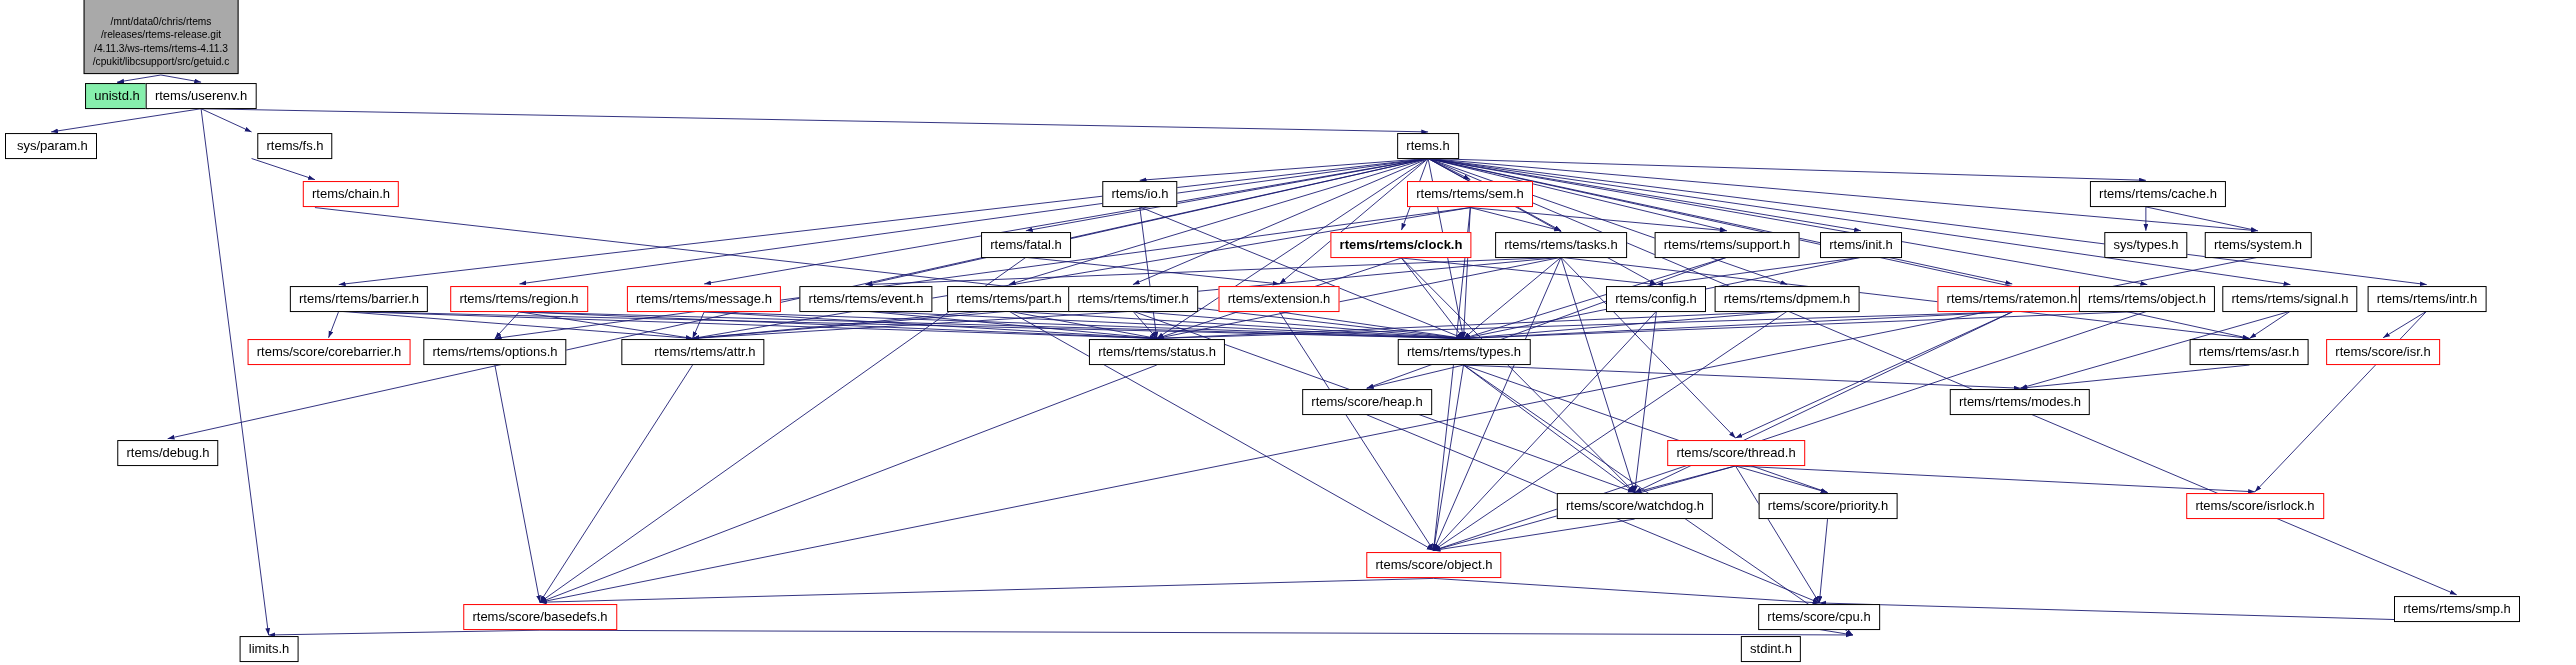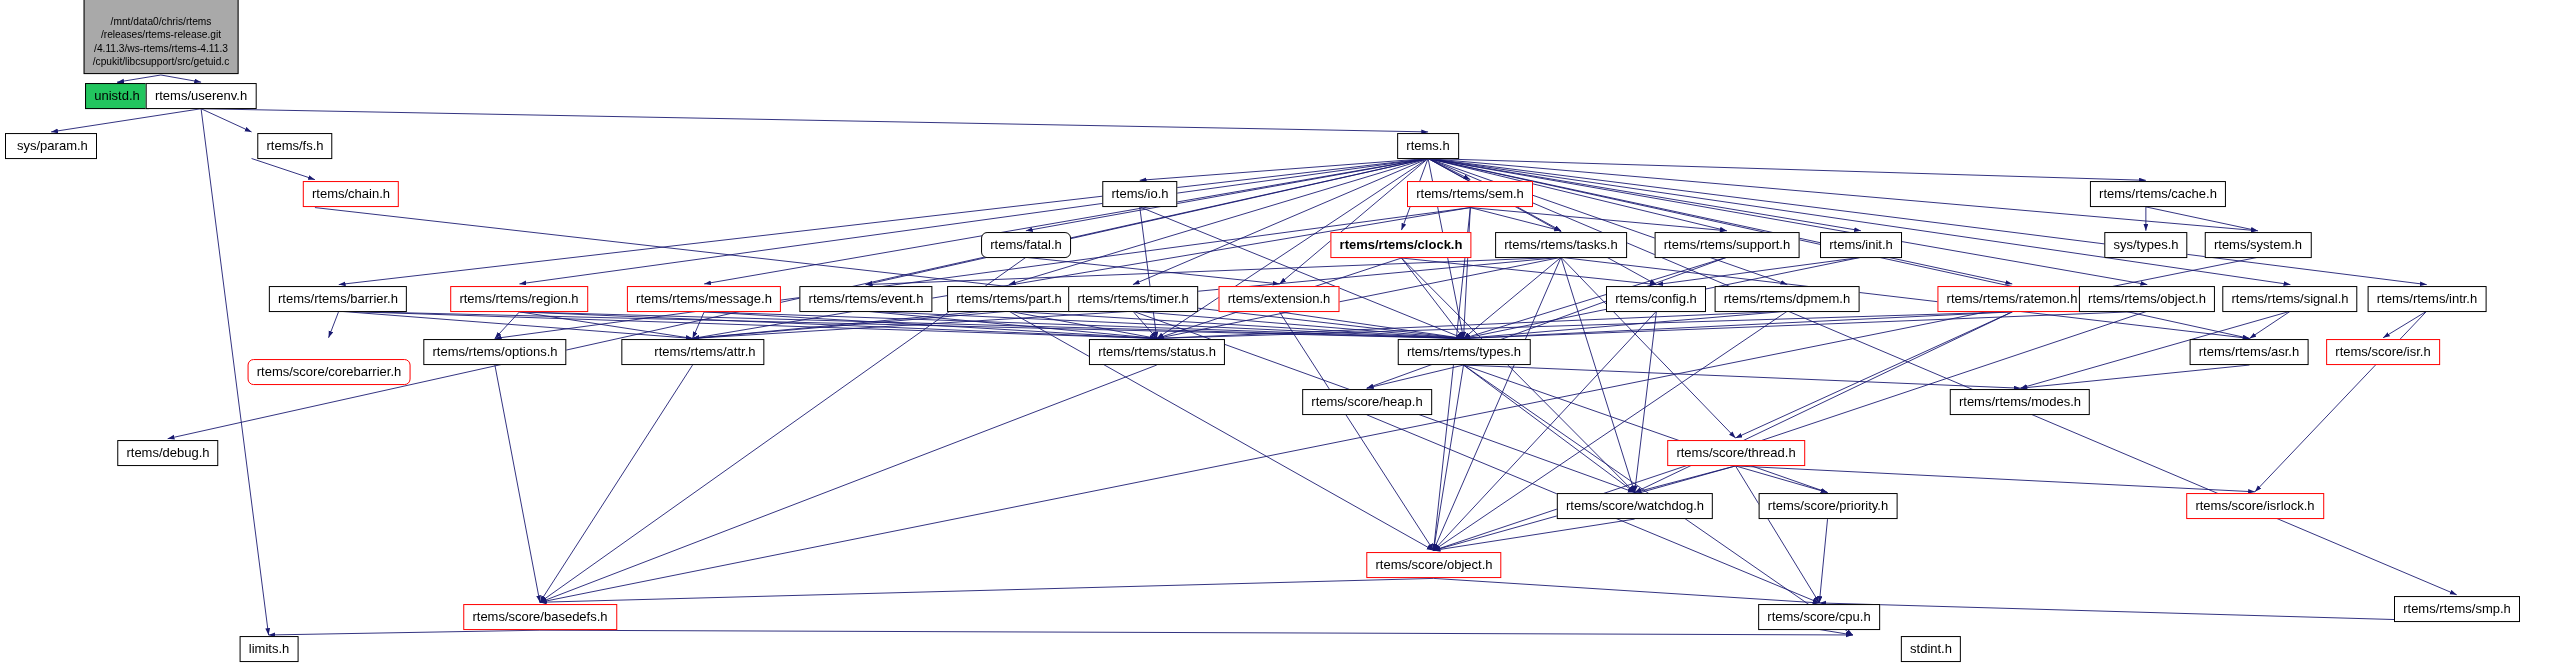--- a/index.html
+++ b/index.html
@@ -20,21 +20,21 @@
     border: 0.7px solid #000000;
     padding: 4.8px 8.2px;
     font-size: 13px;
     line-height: 1.1;
     color: #000000;
     white-space: nowrap;
     text-align: center;
     cursor: pointer;
   }
   .node--red { border: 1.4px solid #ff0000; }
-  .node--grey { background: #22c55e; }
+  .node--grey { background: #86efac; }
   .node--root {
     background: #a9a9a9;
     border: 1.4px solid #000000;
     font-size: 10.2px;
     line-height: 1.3;
     white-space: pre-line;
     cursor: default;
   }
 </style>
 </head>
@@ -202,42 +202,42 @@
   </div>
       <div class="node node--plain" style="left: 1140px; top: 194px;">
     <span class="node-label">rtems/io.h</span>
   </div>
       <div class="node node--red" style="left: 1470px; top: 194px;">
     <span class="node-label">rtems/rtems/sem.h</span>
   </div>
       <div class="node node--plain" style="left: 2146px; top: 194px; margin-left: 12px;">
     <span class="node-label">rtems/rtems/cache.h</span>
   </div>
-      <div class="node node--plain" style="left: 1026px; top: 245px; border-radius: 6px;">
+      <div class="node node--plain" style="left: 1026px; top: 245px;">
     <span class="node-label">rtems/fatal.h</span>
   </div>
       <div class="node node--red" style="left: 1401px; top: 245px; font-weight: bold;">
     <span class="node-label">rtems/rtems/clock.h</span>
   </div>
       <div class="node node--plain" style="left: 1561px; top: 245px;">
     <span class="node-label">rtems/rtems/tasks.h</span>
   </div>
       <div class="node node--plain" style="left: 1727px; top: 245px;">
     <span class="node-label">rtems/rtems/support.h</span>
   </div>
       <div class="node node--plain" style="left: 1861px; top: 245px;">
     <span class="node-label">rtems/init.h</span>
   </div>
       <div class="node node--plain" style="left: 2146px; top: 245px;">
     <span class="node-label">sys/types.h</span>
   </div>
       <div class="node node--plain" style="left: 2258px; top: 245px;">
     <span class="node-label">rtems/system.h</span>
   </div>
-      <div class="node node--plain" style="left: 338px; top: 299px;">
+      <div class="node node--plain" style="left: 359px; top: 299px;">
     <span class="node-label">rtems/rtems/barrier.h</span>
   </div>
       <div class="node node--red" style="left: 519px; top: 299px;">
     <span class="node-label">rtems/rtems/region.h</span>
   </div>
       <div class="node node--red" style="left: 704px; top: 299px;">
     <span class="node-label">rtems/rtems/message.h</span>
   </div>
       <div class="node node--plain" style="left: 866px; top: 299px;">
     <span class="node-label">rtems/rtems/event.h</span>
@@ -262,21 +262,21 @@
   </div>
       <div class="node node--plain" style="left: 2147px; top: 299px;">
     <span class="node-label">rtems/rtems/object.h</span>
   </div>
       <div class="node node--plain" style="left: 2290px; top: 299px;">
     <span class="node-label">rtems/rtems/signal.h</span>
   </div>
       <div class="node node--plain" style="left: 2427px; top: 299px;">
     <span class="node-label">rtems/rtems/intr.h</span>
   </div>
-      <div class="node node--red" style="left: 329px; top: 372px; border-radius: 6px;">
+      <div class="node node--red" style="left: 329px; top: 352px;">
     <span class="node-label">rtems/score/corebarrier.h</span>
   </div>
       <div class="node node--plain" style="left: 495px; top: 352px;">
     <span class="node-label">rtems/rtems/options.h</span>
   </div>
       <div class="node node--plain" style="left: 693px; top: 352px; padding-left: 32px;">
     <span class="node-label">rtems/rtems/attr.h</span>
   </div>
       <div class="node node--plain" style="left: 1157px; top: 352px;">
     <span class="node-label">rtems/rtems/status.h</span>
@@ -319,18 +319,18 @@
   </div>
       <div class="node node--red" style="left: 540px; top: 617px;">
     <span class="node-label">rtems/score/basedefs.h</span>
   </div>
       <div class="node node--plain" style="left: 1819px; top: 617px;">
     <span class="node-label">rtems/score/cpu.h</span>
   </div>
       <div class="node node--plain" style="left: 269px; top: 649px;">
     <span class="node-label">limits.h</span>
   </div>
-      <div class="node node--plain" style="left: 1931px; top: 649px;">
+      <div class="node node--plain" style="left: 1771px; top: 649px;">
     <span class="node-label">stdint.h</span>
   </div>
     </div>
 </div>
 
 
 </body></html>

